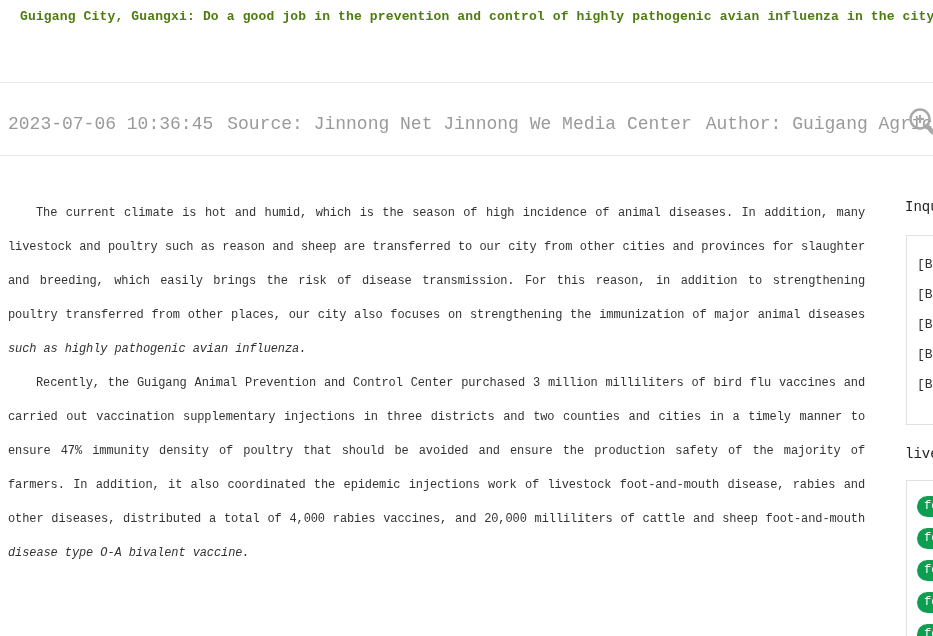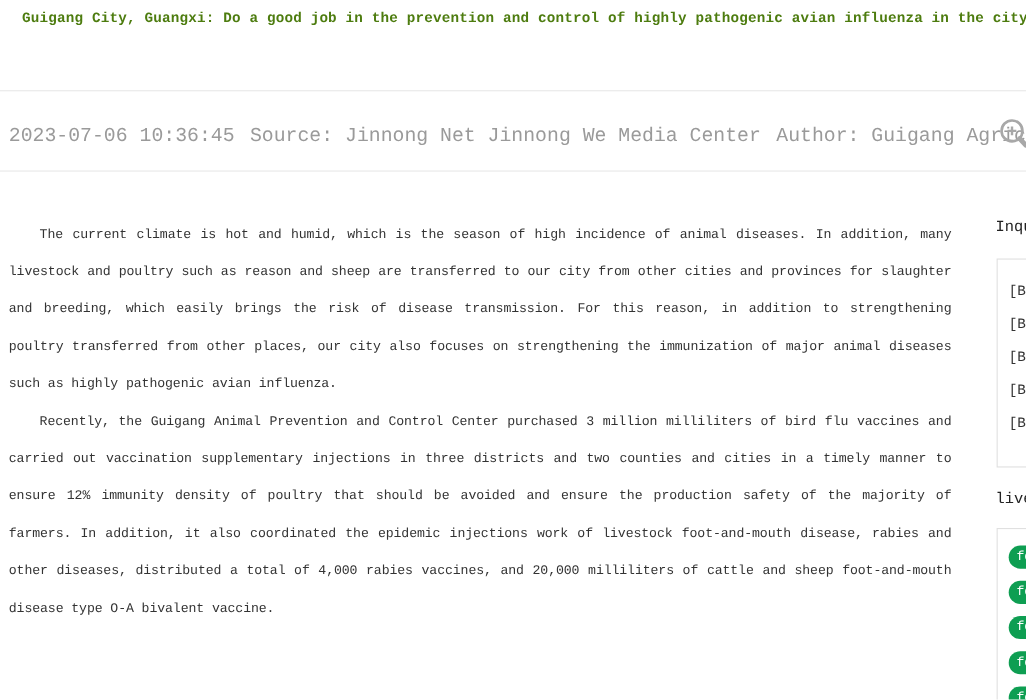--- a/index.html
+++ b/index.html
@@ -34,21 +34,21 @@
 
   .article {
     position:absolute; left:8px; top:196px; width:857px;
     font-size:12px; letter-spacing:-0.1px; color:#333333;
   }
   .para .line {
     height:34px; line-height:34px;
     text-align:justify; text-align-last:justify;
   }
   .para .line:first-child { padding-left:28px; }
-  .para .line:last-child { text-align-last:left; }
+  .para .line:last-child { text-align-last:left;font-style:italic; }
 
   .sb-heading {
     position:absolute; left:905px;
     font-size:14px; color:#222222; white-space:nowrap; line-height:18px;
   }
   .sb-heading-inquiry { top:198px; }
   .sb-heading-live { top:445px; }
 
   .sb-box {
     position:absolute; left:906px; width:90px;
@@ -97,21 +97,21 @@
   <div class="line">The current climate is hot and humid, which is the season of high incidence of animal diseases. In addition, many</div>
       <div class="line">livestock and poultry such as reason and sheep are transferred to our city from other cities and provinces for slaughter</div>
       <div class="line">and breeding, which easily brings the risk of disease transmission. For this reason, in addition to strengthening</div>
       <div class="line">poultry transferred from other places, our city also focuses on strengthening the immunization of major animal diseases</div>
       <div class="line">such as highly pathogenic avian influenza.</div>
     </div>
   <div class="para">
 
   <div class="line">Recently, the Guigang Animal Prevention and Control Center purchased 3 million milliliters of bird flu vaccines and</div>
       <div class="line">carried out vaccination supplementary injections in three districts and two counties and cities in a timely manner to</div>
-      <div class="line">ensure 12% immunity density of poultry that should be avoided and ensure the production safety of the majority of</div>
+      <div class="line">ensure 47% immunity density of poultry that should be avoided and ensure the production safety of the majority of</div>
       <div class="line">farmers. In addition, it also coordinated the epidemic injections work of livestock foot-and-mouth disease, rabies and</div>
       <div class="line">other diseases, distributed a total of 4,000 rabies vaccines, and 20,000 milliliters of cattle and sheep foot-and-mouth</div>
       <div class="line">disease type O-A bivalent vaccine.</div>
     </div>
 </div>
 
 <div class="sb-heading sb-heading-inquiry">Inqu</div>
 
 <div class="sb-box sb-box-inquiry">
 

